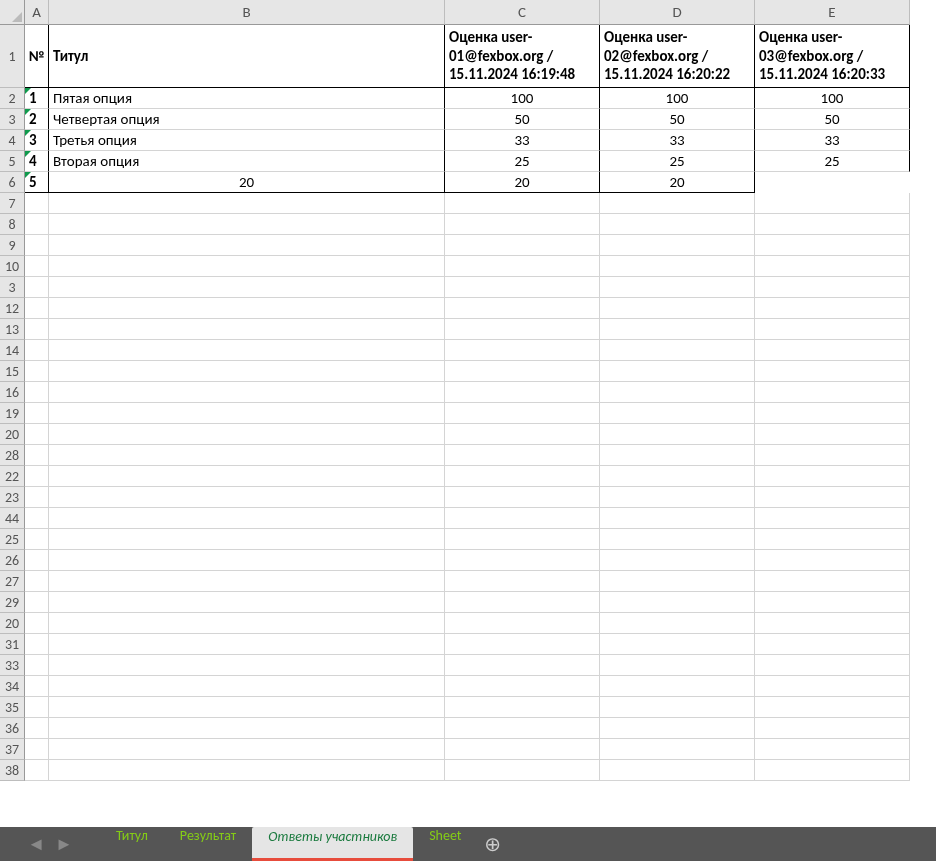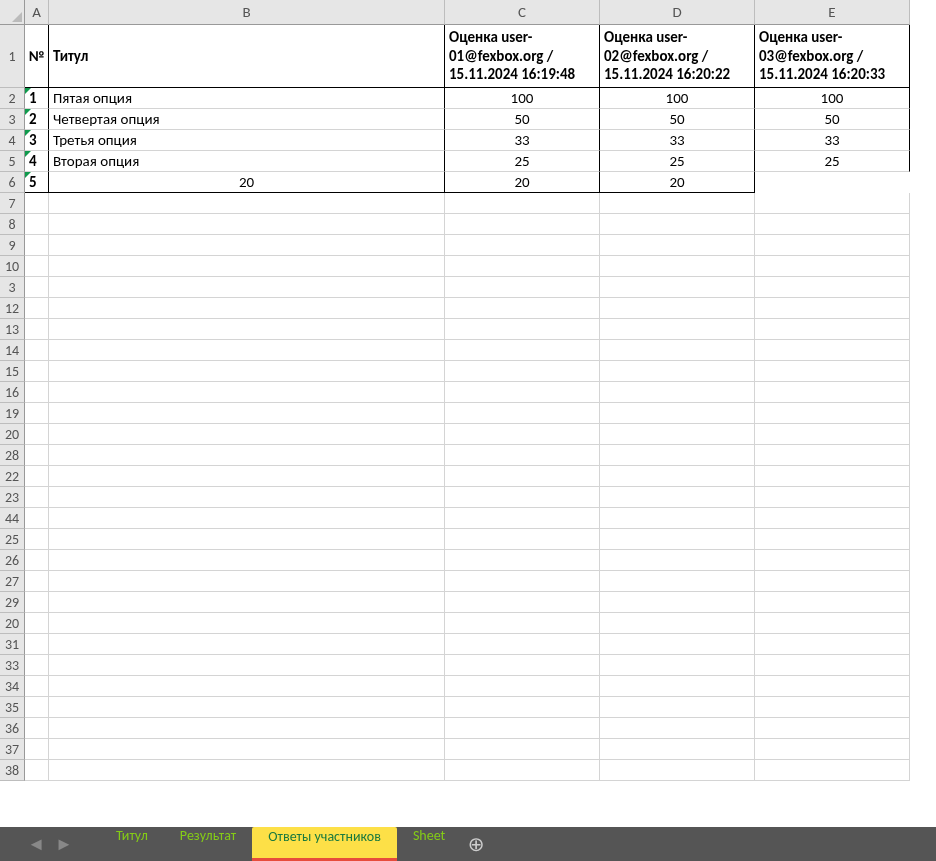--- a/index.html
+++ b/index.html
@@ -20,21 +20,21 @@
 .left { justify-content: flex-start; }
 .thick-b { border-bottom: 1px solid #000; }
 .thick-r { border-right: 1px solid #000; }
 .wrap { white-space: normal; line-height: 1.25; }
 .green-mark { position: relative; }
 .green-mark::before { content: ''; position: absolute; left: 0; top: 0; border-style: solid; border-width: 6px 6px 0 0; border-color: #0f9a4c transparent transparent transparent; }
 .tabs { position: absolute; left: 0; bottom: 0; width: 100%; height: 34px; background: #555; display: flex; align-items: center; }
 .tab-nav { width: 100px; display: flex; justify-content: center; gap: 10px; }
 .tab-nav span { color: #888; cursor: pointer; font-size: 18px; user-select: none; }
 .tab { padding: 0 16px; height: 16px; display: flex; align-items: center; color: #84cc16; font-size: 14px; cursor: pointer; }
-.tab.active { background: #fde047; color: #1a7a3e; border-bottom: 3px solid #e74c3c; padding-bottom: 12px; height: 34px; margin-top: 0; border-top-left-radius: 2px; border-top-right-radius: 2px; }
+.tab.active { background: #e5e5e5; color: #1a7a3e; border-bottom: 3px solid #e74c3c; padding-bottom: 12px; height: 34px; margin-top: 0; border-top-left-radius: 2px; border-top-right-radius: 2px; font-style: italic; }
 .tab-add { width: 30px; display: flex; justify-content: center; align-items: center; color: #ccc; cursor: pointer; font-size: 20px; }
 </style>
 </head>
 <body>
 
 <div class="grid">
   <div class="corner">
       <svg width="10" height="10">
         <path d="M10 0 L10 10 L0 10 Z" fill="#bbb"></path>
       </svg>

